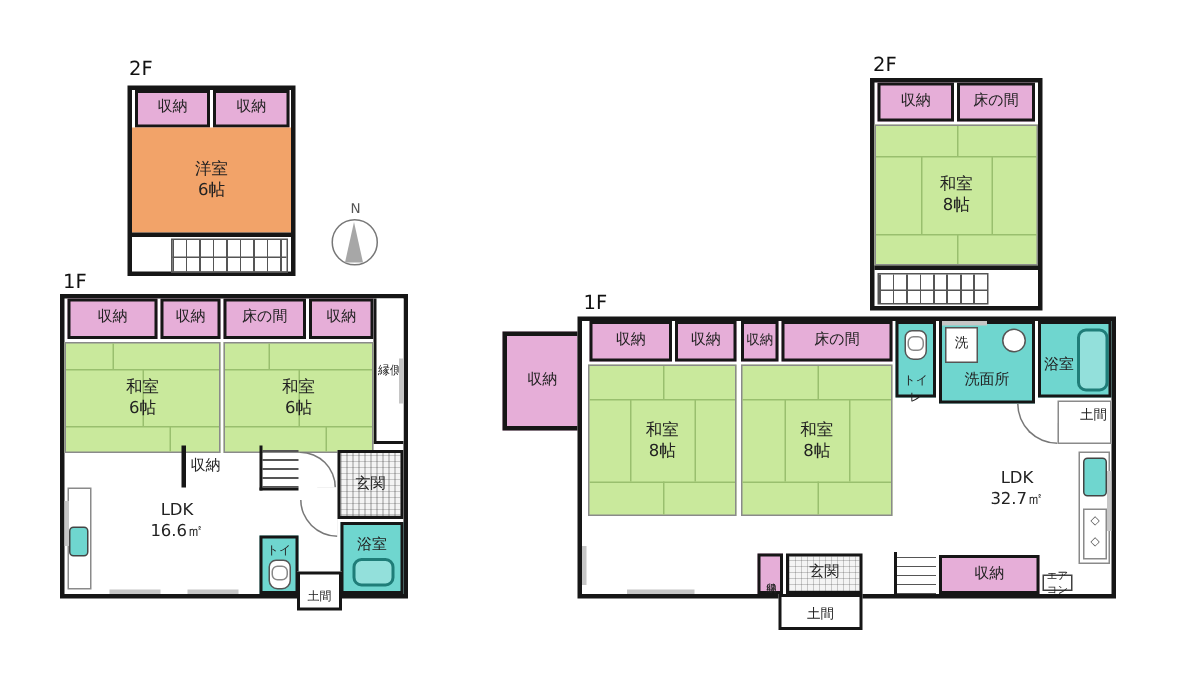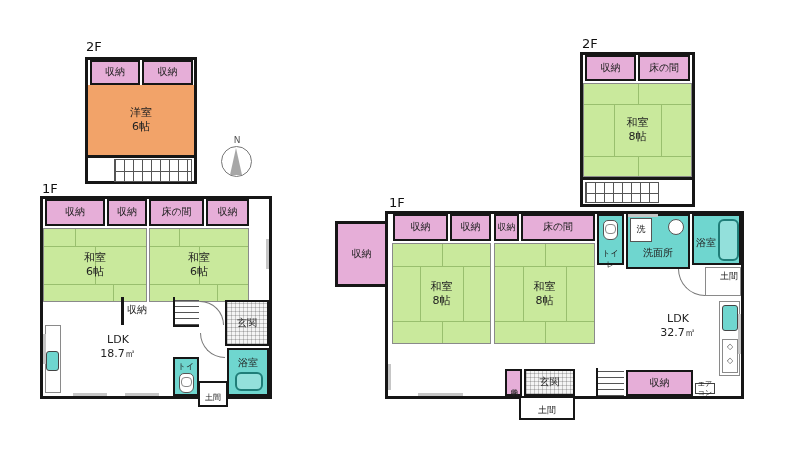--- a/index.html
+++ b/index.html
@@ -63,20 +63,21 @@
   </div>
 
   <span class="floorlbl" style="left:42px;top:181px;">1F</span>
   <div class="bld" style="left:40px;top:196px;width:232px;height:203px;">
 
     <div class="room pink t10" style="left:2px;top:0;width:60px;height:27px;">収納</div>
     <div class="room pink t10" style="left:64px;top:0;width:40px;height:27px;">収納</div>
     <div class="room pink t10" style="left:106px;top:0;width:55px;height:27px;">床の間</div>
     <div class="room pink t10" style="left:163px;top:0;width:43px;height:27px;">収納</div>
 
+    <div class="room t8" style="left:206px;top:0;width:20px;height:97px;border-left:2px solid #161616;border-bottom:2px solid #161616;background:#fff;">縁側</div>
 
     <div class="room green t11" style="left:0;top:29px;width:104px;height:74px;">
       <i class="tl h" style="top:24%;"></i>
         <i class="tl h" style="top:76%;"></i>
         <i class="tl v" style="left:50%;top:24%;height:52%;"></i>
         <i class="tl v" style="left:30%;top:0;height:24%;"></i>
         <i class="tl v" style="left:68%;top:76%;height:24%;"></i>
       <span style="z-index:1;">和室</span>
       <span style="z-index:1;">6帖</span>
     </div>
@@ -85,21 +86,21 @@
         <i class="tl h" style="top:76%;"></i>
         <i class="tl v" style="left:50%;top:24%;height:52%;"></i>
         <i class="tl v" style="left:30%;top:0;height:24%;"></i>
         <i class="tl v" style="left:68%;top:76%;height:24%;"></i>
       <span style="z-index:1;">和室</span>
       <span style="z-index:1;">6帖</span>
     </div>
 
     <div class="room t11" style="left:20px;top:128px;width:110px;height:40px;">
       <span>LDK</span>
-      <span>18.7㎡</span>
+      <span>16.6㎡</span>
     </div>
     <div class="counter" style="left:2px;top:126px;width:16px;height:68px;"></div>
     <div class="sink" style="left:3px;top:152px;width:13px;height:20px;"></div>
 
     <div class="wall" style="left:78px;top:98px;width:3px;height:28px;"></div>
     <span class="abs t10" style="left:84px;top:104px;">収納</span>
 
     <div class="abs steps-h" style="left:130px;top:98px;width:26px;height:30px;border-left:2px solid #161616;border-bottom:2px solid #161616;"></div>
 
     <div class="arc tr" style="left:157px;top:102px;width:24px;height:24px;"></div>

